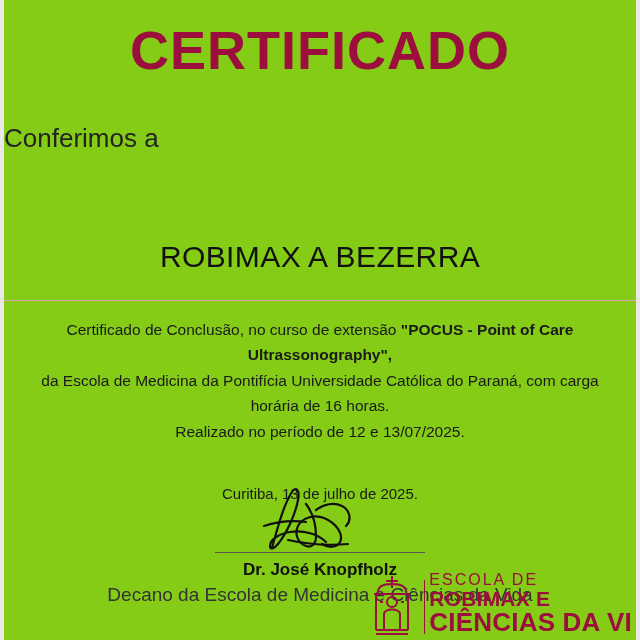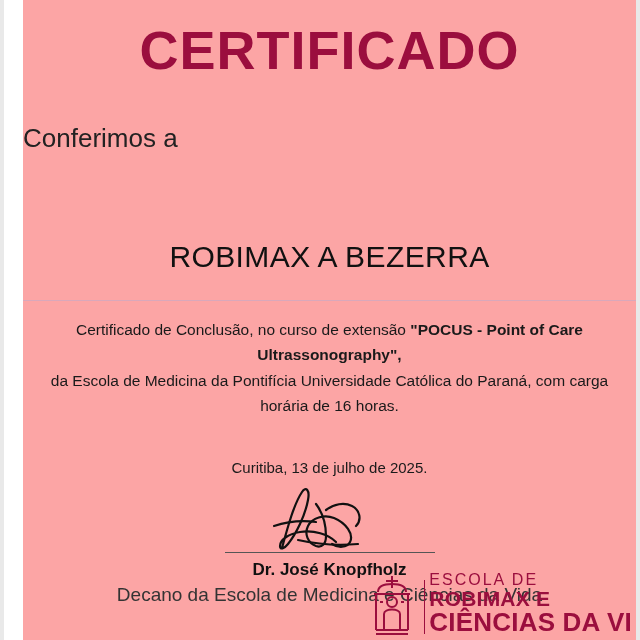--- a/index.html
+++ b/index.html
@@ -30,22 +30,21 @@
   }
   .gutter.left { left: 0; }
   .gutter.right { right: 0; }
 
   .certificate {
     position: absolute;
     left: 4px;
     right: 4px;
     top: 0;
     bottom: 0;
-    background: #fca5a5;
-    margin-left: 19px;
+    background: #84cc16;
   }
 
   .title {
     text-align: center;
     color: #9b0e3e;
     font-weight: bold;
     font-size: 54px;
     letter-spacing: 1px;
     margin-top: 22px;
     line-height: 1.05;
@@ -180,20 +179,21 @@
 
     <div class="subtitle">Conferimos a</div>
 
     <div class="recipient">ROBIMAX A BEZERRA</div>
 
     <div class="rule"></div>
 
     <div class="body-text">
       <span>Certificado de Conclusão, no curso de extensão </span><span class="course">"POCUS - Point of Care Ultrassonography",</span>
       <div>da Escola de Medicina da Pontifícia Universidade Católica do Paraná, com carga horária de 16 horas.</div>
+      <div>Realizado no período de 12 e 13/07/2025.</div>
     </div>
 
     <div class="place-date">Curitiba, 13 de julho de 2025.</div>
 
     <div class="signature-block">
       <svg class="signature-svg" viewBox="0 0 200 70">
         <g fill="none" stroke="#111111" stroke-width="2.2" stroke-linecap="round" stroke-linejoin="round">
           <path d="M52 62 C58 40, 64 18, 72 6 C76 0, 80 4, 78 14 C75 30, 66 48, 58 58 C54 63, 50 64, 50 60 C50 54, 58 48, 70 46 C84 44, 98 48, 106 56"></path>
           <path d="M44 40 C56 36, 70 34, 86 36"></path>
           <path d="M86 18 C92 26, 96 38, 96 50 C96 58, 92 62, 86 60 C78 57, 74 48, 78 40 C82 32, 94 28, 104 32 C116 37, 124 48, 120 56 C117 62, 108 62, 102 58"></path>

